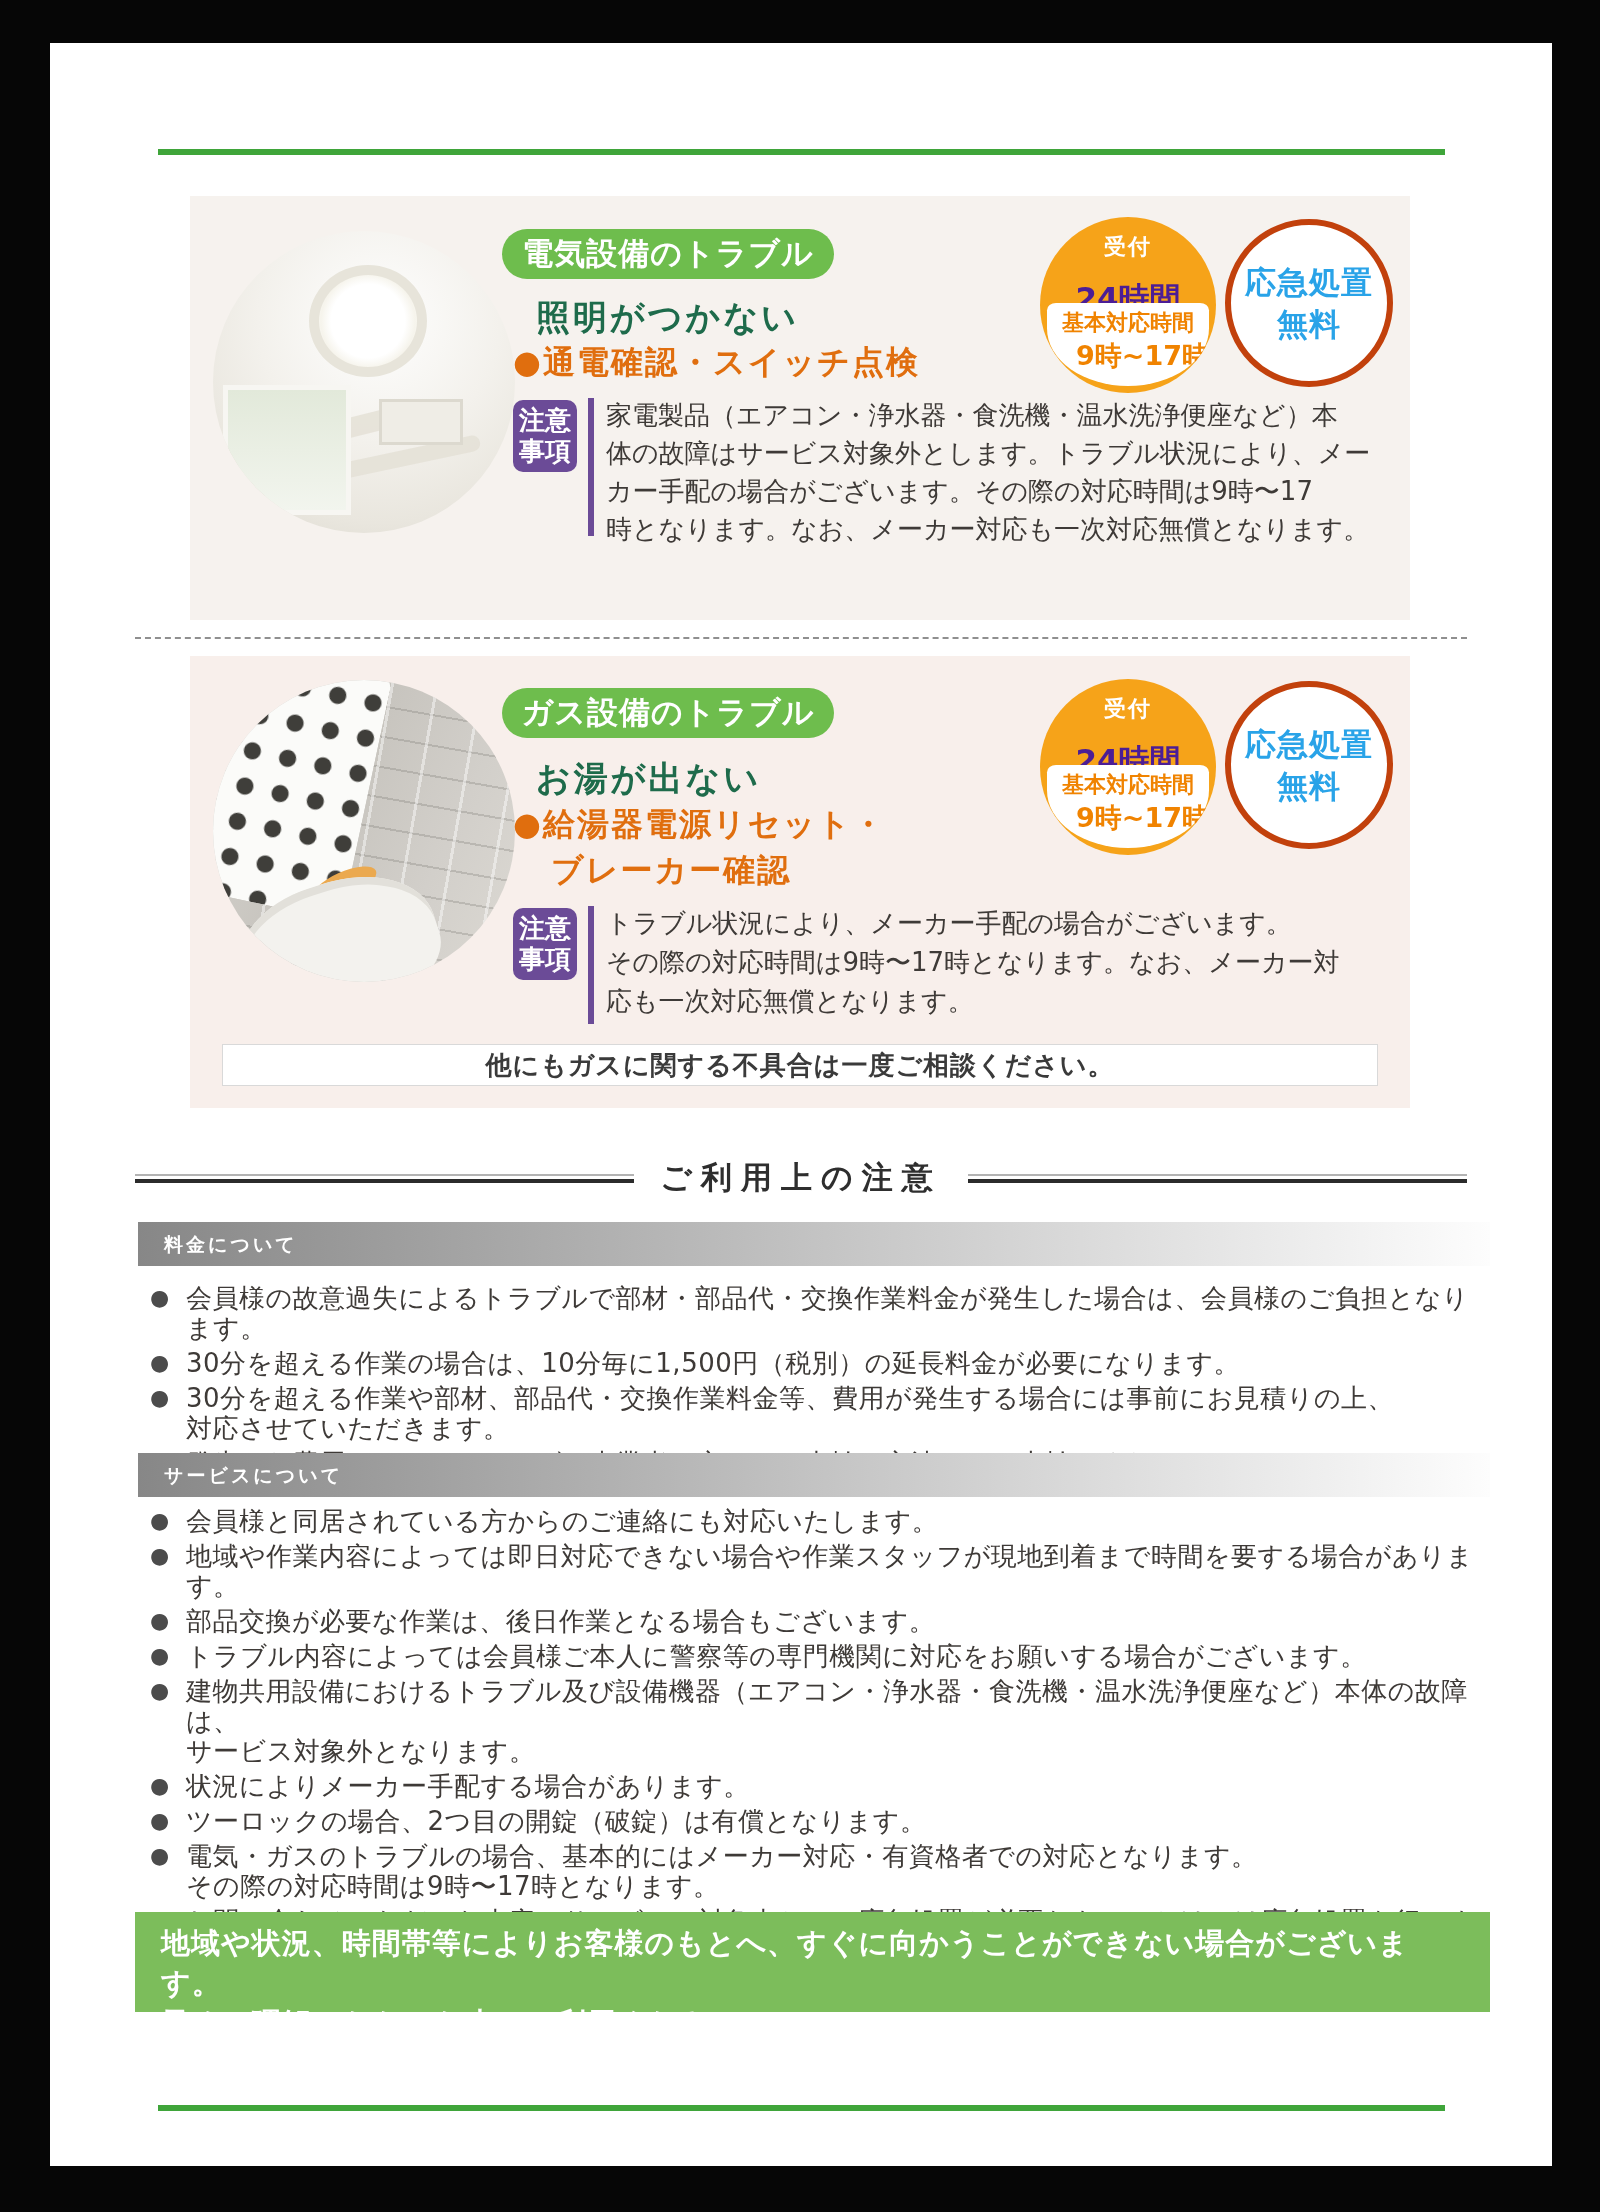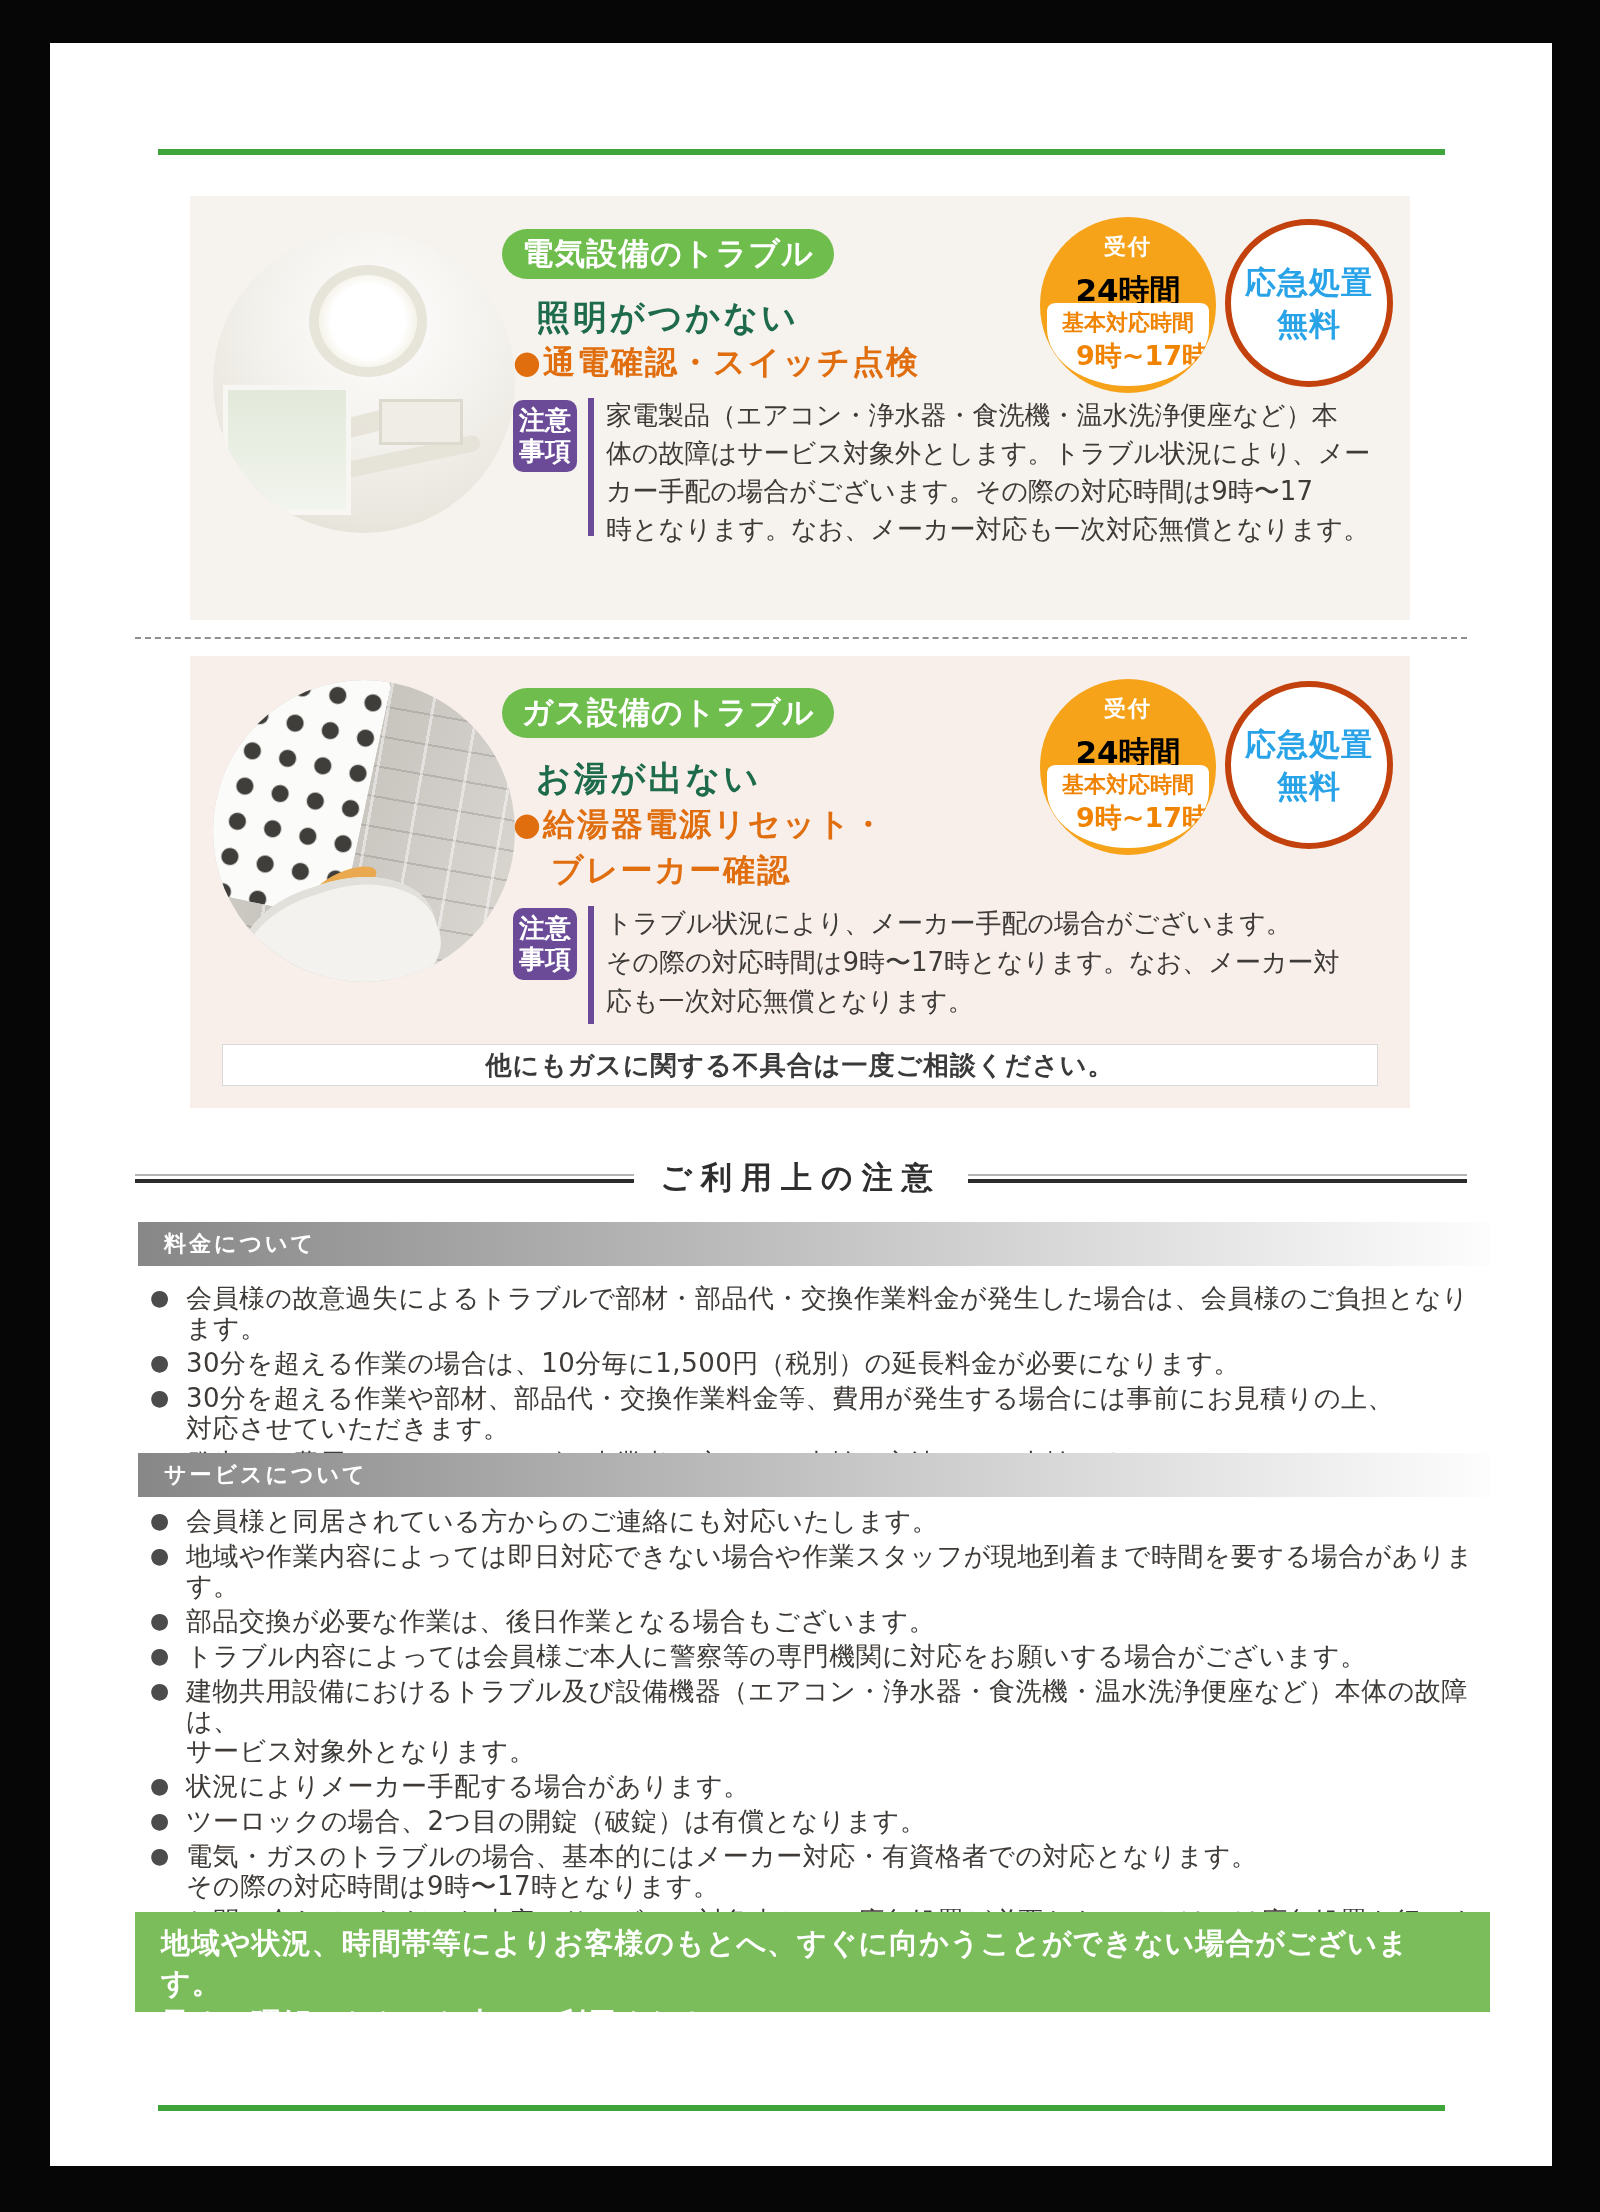--- a/index.html
+++ b/index.html
@@ -41,38 +41,38 @@
     font-size:26px;font-weight:bold;line-height:31px;display:flex;align-items:center;justify-content:center;
     text-align:center;white-space:pre-line;}
   .caution-bar{position:absolute;width:6px;background:#6b4b97;}
   .caution-text{position:absolute;font-size:26px;color:#3e3a37;white-space:pre-line;width:810px;}
   .note-bar{position:absolute;left:172px;width:1156px;height:42px;background:#fff;border:1px solid #d9d9d9;
     box-sizing:border-box;display:flex;align-items:center;justify-content:center;font-size:26px;font-weight:600;
     color:#3a3a3a;letter-spacing:1px;}
 
   .orange-badge{position:absolute;width:176px;height:176px;border-radius:50%;background:#f6a319;overflow:hidden;text-align:center;}
   .orange-badge .t1{margin-top:15px;color:#fff;font-size:22px;font-weight:bold;letter-spacing:2px;}
-  .orange-badge .t2{color:#000000;font-size:31px;font-weight:bold;margin-top:8px;}
+  .orange-badge .t2{color:#4c1d95;font-size:31px;font-weight:bold;margin-top:16px;}
   .chord{position:absolute;left:7px;right:7px;bottom:7px;height:47%;background:#fff;
     border-radius:10px 10px 90px 90px / 8px 8px 64px 64px;padding-top:5px;box-sizing:border-box;}
   .chord .t3{color:#f08300;font-size:22px;font-weight:bold;}
   .chord .t4{color:#f08300;font-size:27px;font-weight:bold;text-align:right;}
   .blue-badge{position:absolute;width:168px;height:168px;border-radius:50%;background:#fff;border:6px solid #c2410c;
     box-sizing:border-box;color:#29a3e8;font-size:31px;font-weight:bold;display:flex;align-items:center;
     justify-content:center;text-align:center;white-space:pre-line;line-height:42px;letter-spacing:1px;}
 
   .sec-title-row{position:absolute;left:85px;top:1112px;width:1332px;height:46px;display:flex;align-items:center;}
   .dline{flex:1;}
   .dline-top{border-top:2px solid #b3b3b3;}
   .dline-bot{height:4px;background:#2b2b2b;margin-top:3px;}
   .sec-title{margin:0 26px;font-size:31px;font-weight:bold;color:#2e2e2e;letter-spacing:9px;white-space:nowrap;}
 
   .gray-bar{position:absolute;left:88px;width:1352px;height:44px;
     background:linear-gradient(to right,#878787,#c9c9c9 55%,#fdfdfd);
-    color:#fff;font-size:22px;font-weight:600;line-height:44px;padding-left:26px;box-sizing:border-box;letter-spacing:3px;}
+    color:#fff;font-size:19px;font-weight:600;line-height:44px;padding-left:26px;box-sizing:border-box;letter-spacing:3px;}
   .blist{position:absolute;left:100px;width:1345px;}
   .bitem{display:flex;margin-bottom:5px;font-size:26px;color:#3e3a37;line-height:30px;letter-spacing:0.5px;}
   .bitem .dot{width:36px;flex:0 0 36px;color:#4c4c4c;font-size:22px;line-height:30px;}
   .bitem .btext{white-space:pre-line;}
 
   .footer-box{position:absolute;left:85px;top:1869px;width:1355px;height:100px;background:#7cbd5b;
     box-sizing:border-box;padding:11px 26px;color:#fff;font-size:29px;font-weight:bold;line-height:40px;
     white-space:pre-line;letter-spacing:1px;font-family:Liberation Serif, serif;}
 </style>
 </head>

